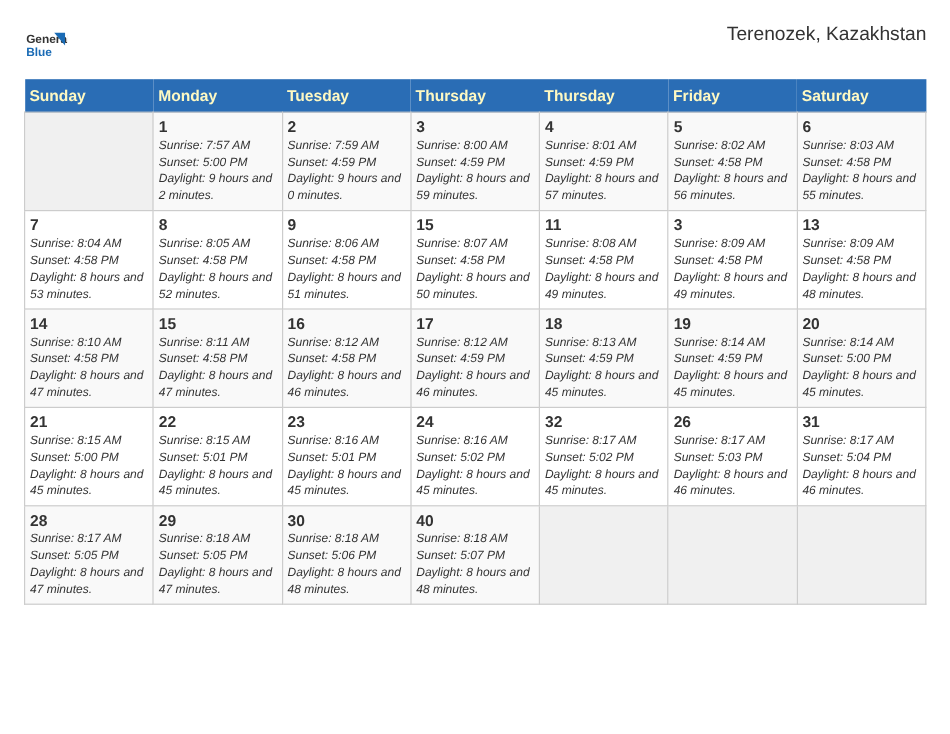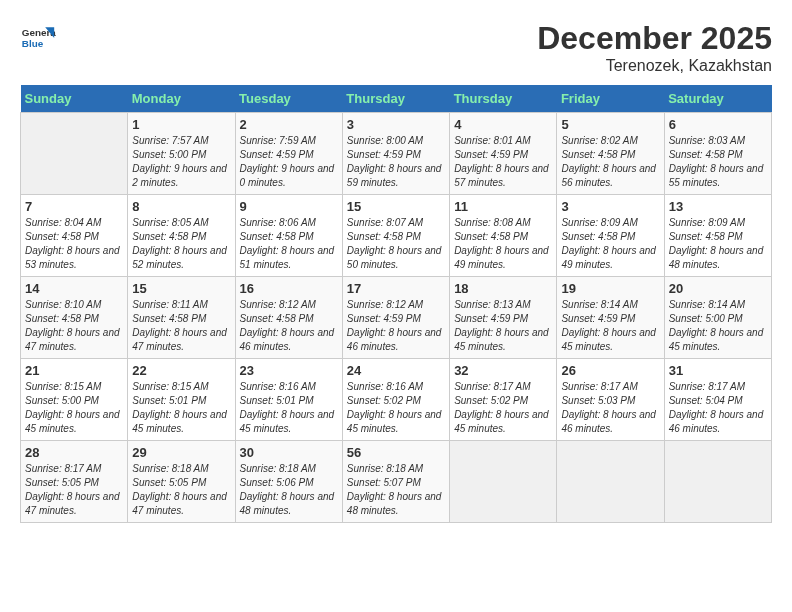--- a/index.html
+++ b/index.html
@@ -37,21 +37,21 @@
       font-size: 16px;
       color: #333;
     }
     table {
       width: 100%;
       border-collapse: collapse;
       font-size: 11px;
     }
     thead tr th {
       background-color: #2a6db5;
-      color: #86efac;
+      color: #fef9c3;
       padding: 6px 4px;
       text-align: left;
       font-size: 13px;
       font-weight: bold;
     }
     tbody tr td {
       border: 1px solid #ccc;
       vertical-align: top;
       padding: 4px 4px;
       width: calc(100% / 7);
@@ -84,21 +84,20 @@
 <div class="header">
   <div class="logo">
     <svg class="logo-icon" viewBox="0 0 40 40">
       <rect width="40" height="40" fill="white"></rect>
       <text x="2" y="18" font-family="Arial" font-size="11" font-weight="bold" fill="#333">General</text>
       <text x="2" y="30" font-family="Arial" font-size="11" font-weight="bold" fill="#1a6bb5">Blue</text>
       <polygon points="28,8 38,8 38,20" fill="#1a6bb5"></polygon>
     </svg>
   </div>
   <div class="title-block">
-    <div class="month-title">December 2025</div>
     <div class="location-title">Terenozek, Kazakhstan</div>
   </div>
 </div>
 
 <table>
   <thead>
     <tr>
     <th>Sunday</th>
         <th>Monday</th>
         <th>Tuesday</th>
@@ -233,21 +232,21 @@
         </td>
         <td>
           <span class="day-number">29</span>
           <div class="day-info">Sunrise: 8:18 AM<br>Sunset: 5:05 PM<br>Daylight: 8 hours and 47 minutes.</div>
         </td>
         <td>
           <span class="day-number">30</span>
           <div class="day-info">Sunrise: 8:18 AM<br>Sunset: 5:06 PM<br>Daylight: 8 hours and 48 minutes.</div>
         </td>
         <td>
-          <span class="day-number">56</span>
+          <span class="day-number">40</span>
           <div class="day-info">Sunrise: 8:18 AM<br>Sunset: 5:07 PM<br>Daylight: 8 hours and 48 minutes.</div>
         </td>
         <td class="empty-cell"></td>
         <td class="empty-cell"></td>
         <td class="empty-cell"></td>
       </tr>
     </tbody>
 </table>
 
 </body></html>

